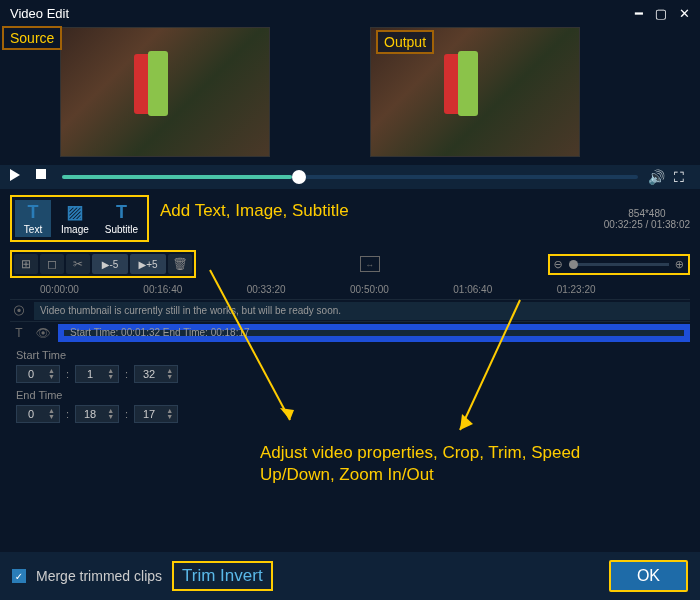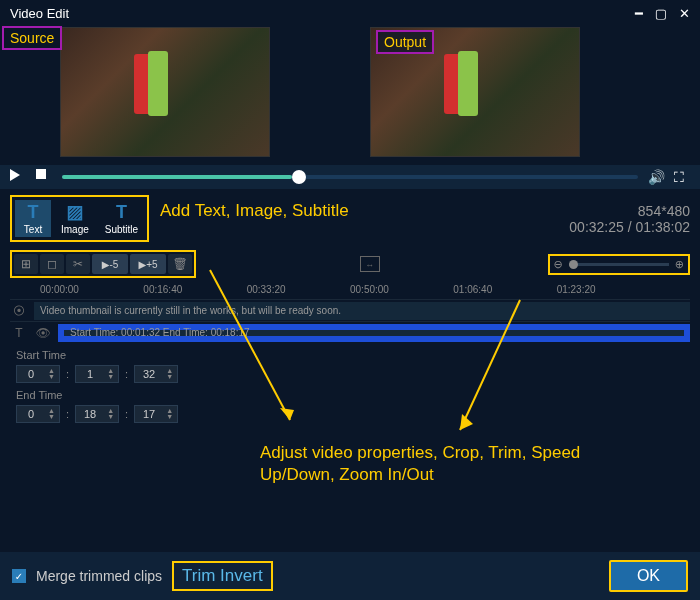--- a/index.html
+++ b/index.html
@@ -4,40 +4,40 @@
 <style>
 * { margin: 0; padding: 0; box-sizing: border-box; font-family: Arial, sans-serif; }
 body { background: #0a1628; color: #ccc; width: 700px; height: 600px; overflow: hidden; font-size: 11px; position: relative; }
 .titlebar { display: flex; justify-content: space-between; align-items: center; padding: 6px 10px; font-size: 13px; color: #fff; }
 .win-controls { display: flex; gap: 12px; font-size: 13px; }
 .win-controls span { cursor: pointer; }
 .preview-area { display: flex; gap: 100px; padding: 0 60px 8px 60px; position: relative; }
 .preview-box { width: 210px; height: 130px; background: linear-gradient(135deg,#3a2820 0%,#5a3d2a 30%,#2a3520 60%,#4a3828 100%); border: 1px solid #333; position: relative; overflow: hidden; }
 .preview-box::before { content:""; position:absolute; left:35%; top:20%; width:18px; height:60px; background:#d32f2f; border-radius:3px; }
 .preview-box::after { content:""; position:absolute; left:42%; top:18%; width:20px; height:65px; background:#8bc34a; border-radius:3px; }
-.label-box { position: absolute; border: 2px solid #a21caf; color: #ffcc00; font-size: 14px; padding: 2px 6px; background: rgba(10,22,40,0.7); z-index: 5; }
+.label-box { position: absolute; border: 2px solid #a16207; color: #ffcc00; font-size: 14px; padding: 2px 6px; background: rgba(10,22,40,0.7); z-index: 5; }
 .source-label { top: 26px; left: 2px; }
 .output-label { top: 30px; left: 348px; margin-left: 28px; }
 .playback-bar { display: flex; align-items: center; padding: 4px 10px; background: #10243a; gap: 10px; }
 .play-btn, .stop-btn { width: 16px; height: 16px; cursor: pointer; }
 .play-triangle { width:0; height:0; border-left:10px solid #fff; border-top:6px solid transparent; border-bottom:6px solid transparent; }
 .stop-square { width:10px; height:10px; background:#fff; }
 .progress-track { flex:1; height:4px; background:#1a3a5a; border-radius:2px; position:relative; }
 .progress-fill { position:absolute; left:0; top:0; height:100%; width:40%; background:#4ac5a8; border-radius:2px; }
 .progress-thumb { position:absolute; left:40%; top:-5px; width:14px; height:14px; background:#fff; border-radius:50%; }
 .vol-icon, .fs-icon { width:16px; height:16px; color:#fff; font-size:14px; }
 .tool-row { display:flex; align-items:center; padding: 6px 10px; position: relative; }
 .tool-group { display:flex; gap:4px; border: 2px solid #ffcc00; padding: 3px; }
 .tool-item { display:flex; flex-direction:column; align-items:center; gap:2px; padding: 2px 6px; cursor:pointer; }
 .tool-item.active { background:#1e4a6b; }
 .tool-icon { width:24px; height:20px; display:flex; align-items:center; justify-content:center; font-size:18px; color:#2a7db8; font-weight:bold; }
 .tool-item span.lbl { font-size:10px; color:#fff; }
 .annotation { color:#ffcc00; font-size:17px; position:absolute; }
 .anno-tools { left: 160px; top: 12px; }
-.res-info { margin-left:auto; text-align:right; font-size:14px; color:#999; }
+.res-info { margin-left:auto; text-align:center; font-size:10px; color:#999; }
 .edit-toolbar { display:flex; align-items:center; padding: 2px 10px; gap:4px; }
 .edit-group { display:flex; gap:2px; border: 2px solid #ffcc00; padding:2px; align-items:center; }
 .edit-btn { width:24px; height:20px; background:#1a2838; display:flex; align-items:center; justify-content:center; font-size:12px; color:#888; cursor:pointer; border-radius:2px; }
 .speed-btn { width:36px; background:#2a3d52; color:#ccc; font-size:10px; }
 .zoom-group { margin-left:auto; display:flex; align-items:center; gap:6px; border: 2px solid #ffcc00; padding:2px 4px; }
 .zoom-track { width:100px; height:3px; background:#2a3d52; position:relative; }
 .zoom-thumb { position:absolute; left:0; top:-3px; width:9px; height:9px; background:#888; border-radius:50%; }
 .timeline-ruler { display:flex; padding: 4px 40px; font-size:10px; color:#888; gap: 0; }
 .tick { flex:1; }
 .timeline-tracks { padding: 0 10px; }

